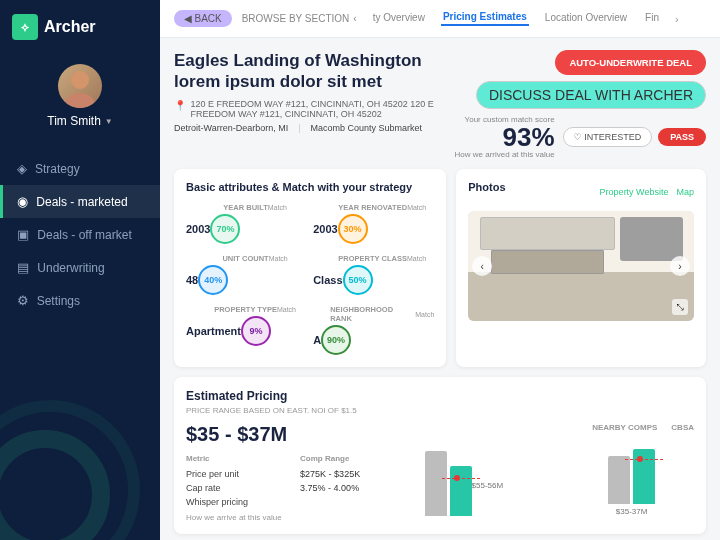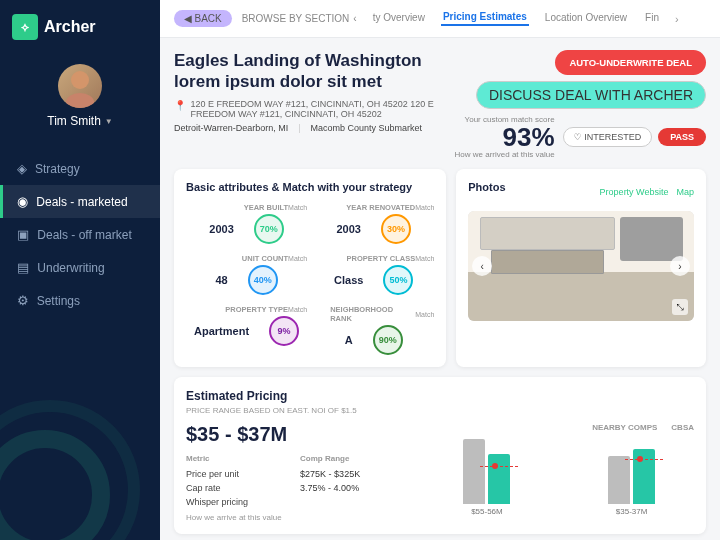--- a/index.html
+++ b/index.html
@@ -307,32 +307,31 @@
       margin-bottom: 10px;
     }
     .attrs-grid {
       display: grid;
       grid-template-columns: 1fr 1fr;
       gap: 10px 6px;
     }
     .attr-item {}
     .attr-header {
       display: flex;
-      justify-content: flex-end;
+      justify-content: center;
       align-items: center;
       margin-bottom: 2px;
       margin-left: 17px;
     }
     .attr-label { font-size: 7.5px; color: #999; text-transform: uppercase; font-weight: 600; }
     .attr-match-label { font-size: 7px; color: #999; }
     .attr-row {
       display: flex;
-      justify-content: center;
-      align-items: center;
-      gap: 20px;
+      justify-content: flex-start;
+      align-items: center;
     }
     .attr-value { font-size: 11px; font-weight: 600; color: #1a2340; }
     .match-circle {
       width: 30px;
       height: 30px;
       border-radius: 50%;
       display: flex;
       align-items: center;
       justify-content: center;
       font-size: 9px;
@@ -723,21 +722,21 @@
           </table>
           <div class="price-note">How we arrive at this value</div>
         </div>
         <div class="pricing-right">
           <div class="chart-labels">
             <span>NEARBY COMPS</span>
             <span>CBSA</span>
           </div>
           <div style="display:flex; gap:20px; align-items:flex-end; height:80px; position:relative;">
 
-            <div style="display:flex;flex-direction:column;align-items:center;flex:1;">
+            <div style="display:flex;flex-direction:row;align-items:center;flex:1;">
               <div style="display:flex;align-items:flex-end;gap:3px;height:65px;position:relative;">
                 <div style="width:22px;height:65px;background:#bdbdbd;border-radius:2px 2px 0 0;"></div>
                 <div style="width:22px;height:50px;background:#26c6a6;border-radius:2px 2px 0 0;position:relative;">
                   <div style="position:absolute;top:12px;left:-8px;right:-8px;border-top:1.5px dashed #e53935;"></div>
                   <div style="position:absolute;top:9px;left:4px;width:6px;height:6px;background:#e53935;border-radius:50%;"></div>
                 </div>
               </div>
               <div style="font-size:8px;color:#777;margin-top:3px;">$55-56M</div>
             </div>
 

